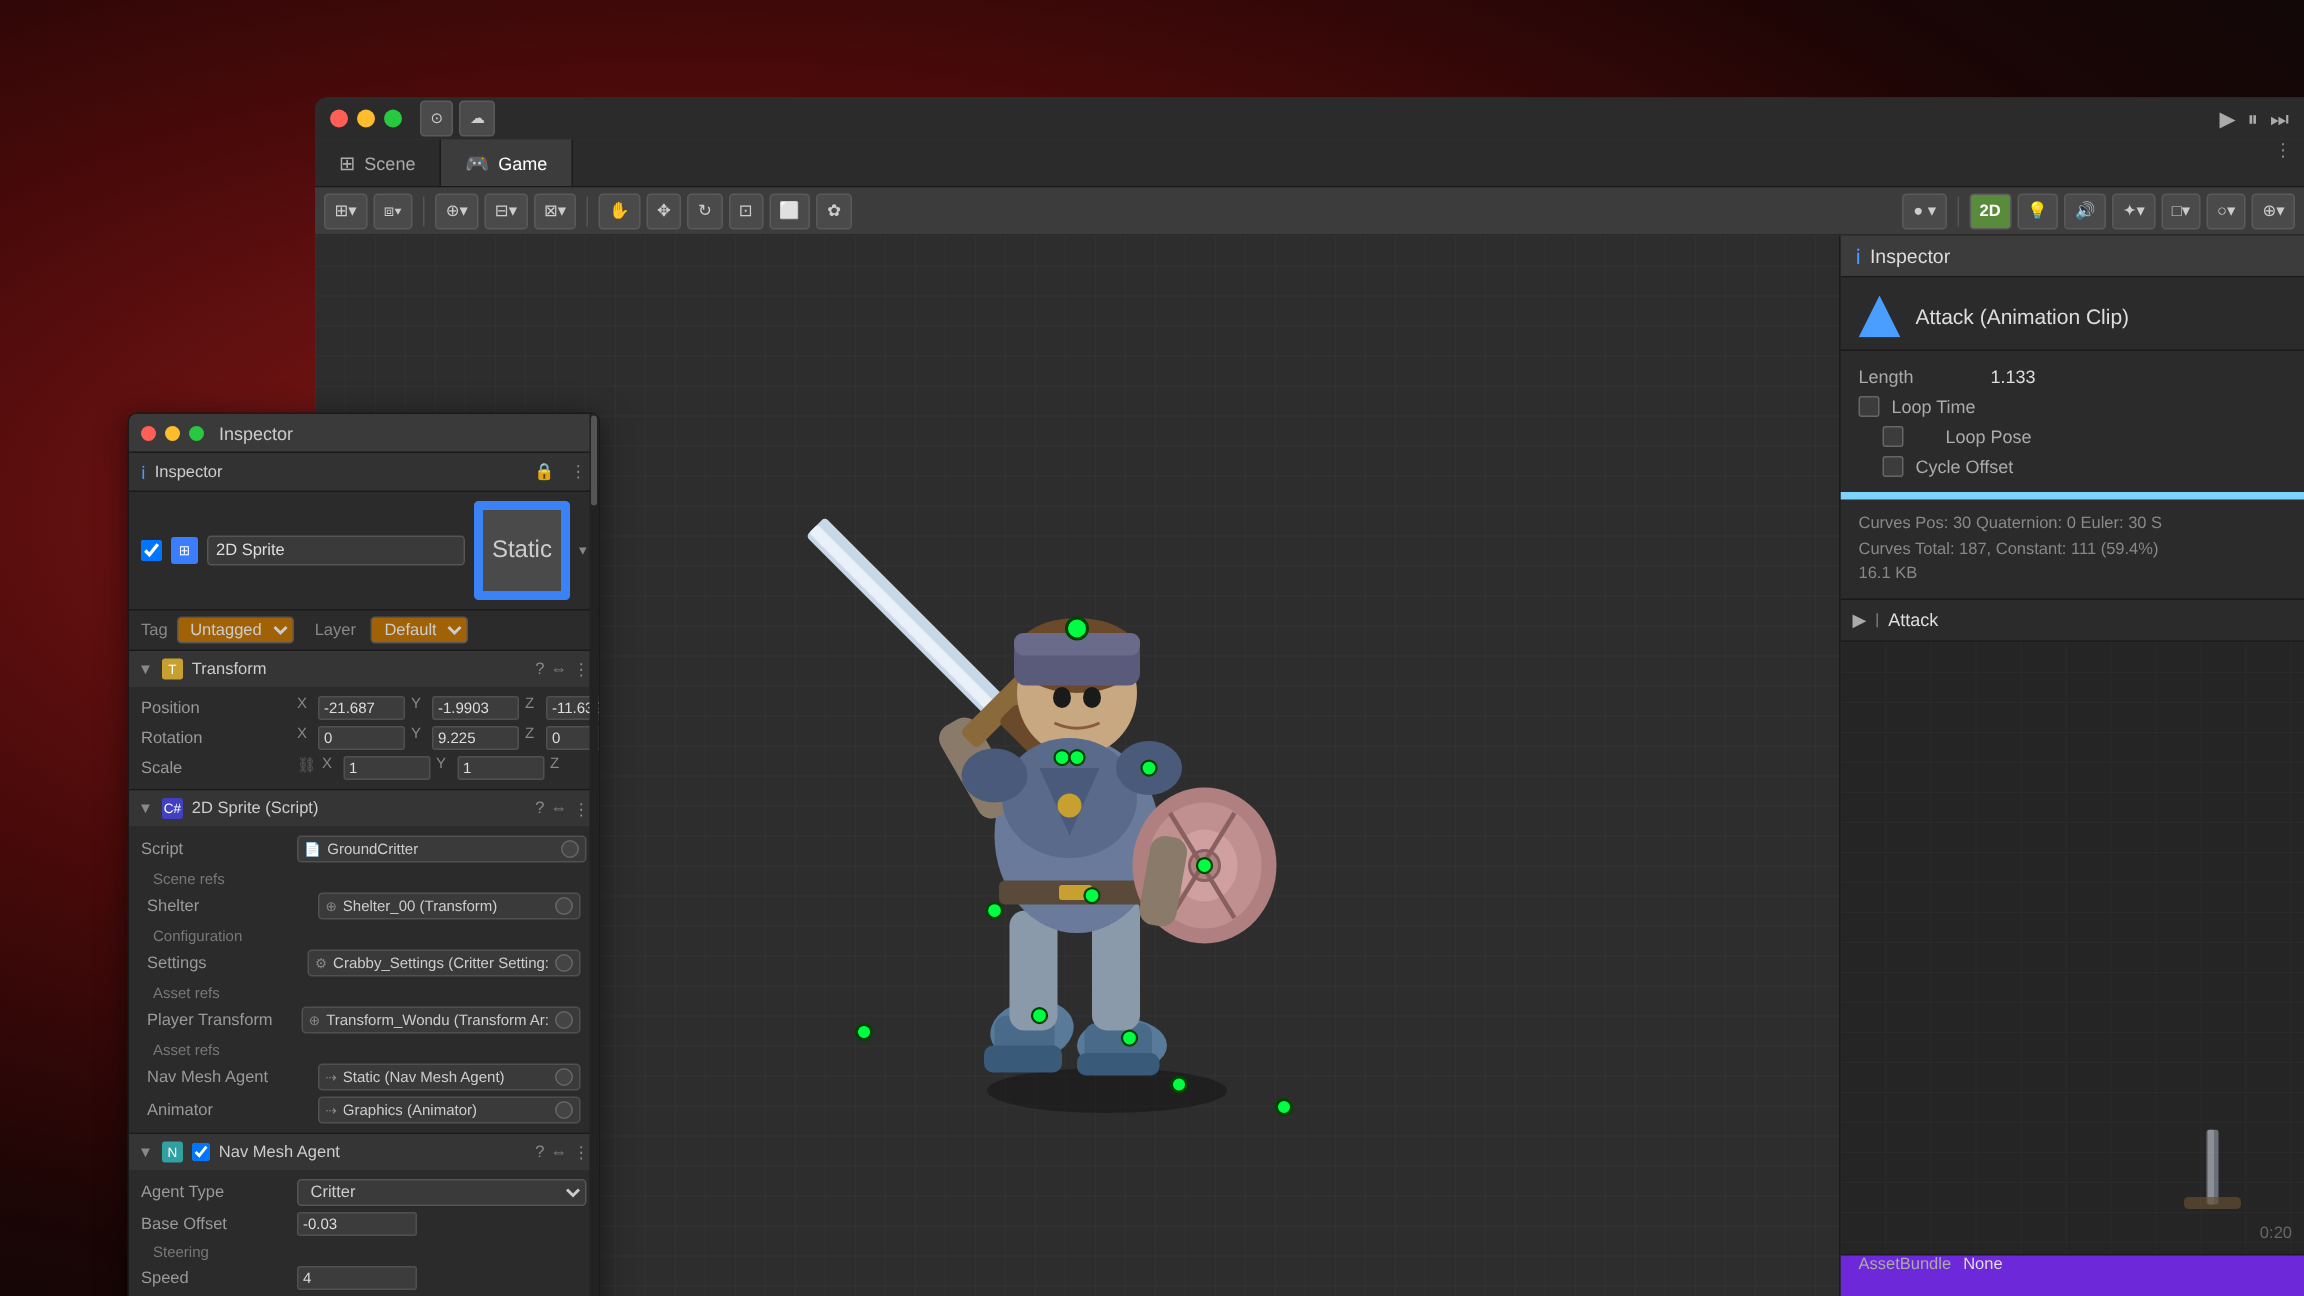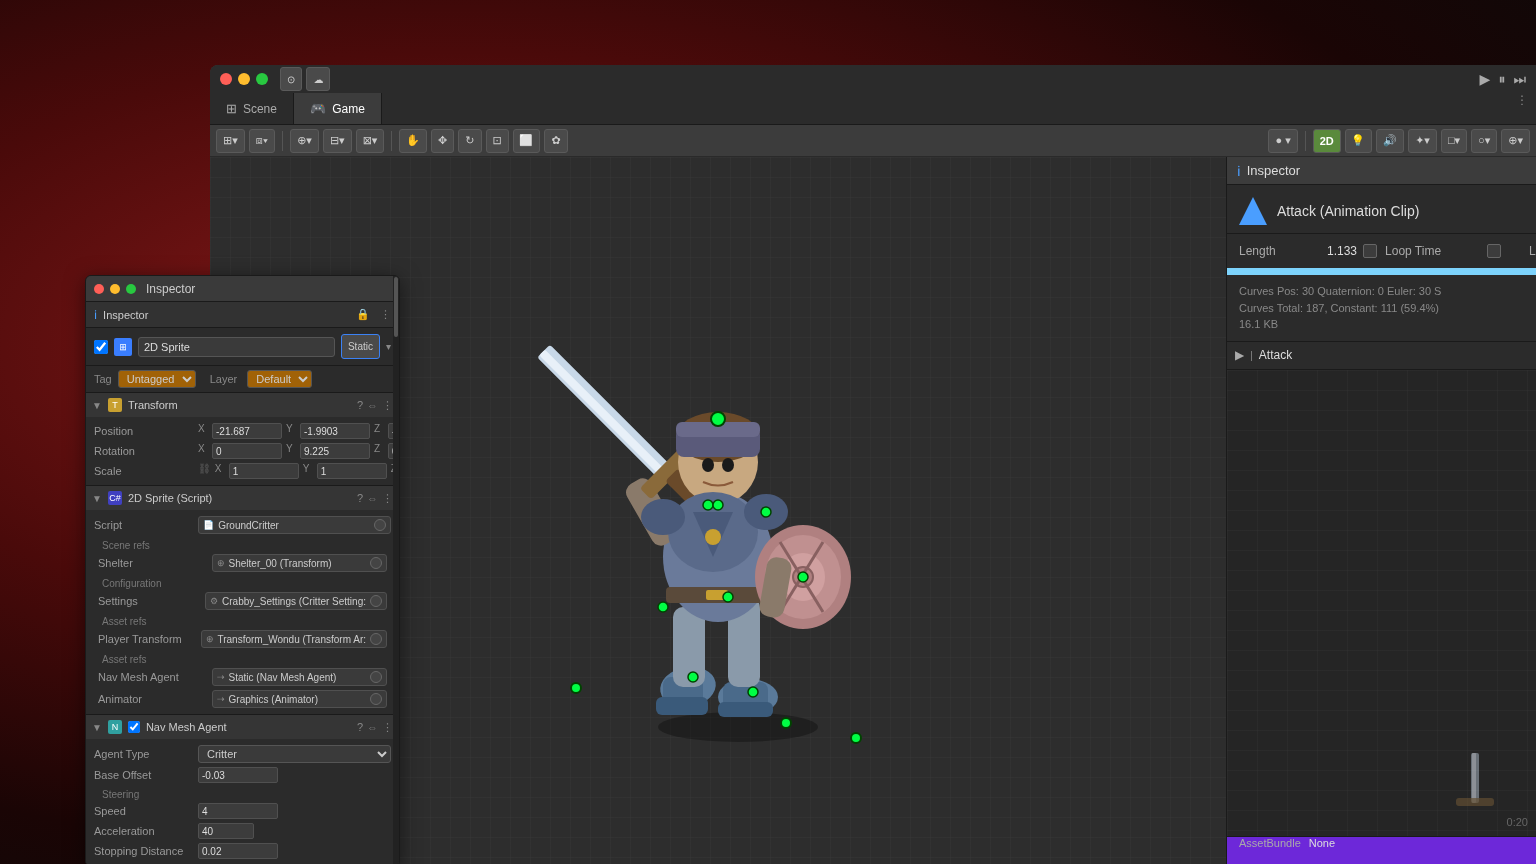--- a/index.html
+++ b/index.html
@@ -228,23 +228,23 @@
     }
     .clip-name {
       font-size: 14px;
       color: #ddd;
       font-weight: 500;
     }
 
     .inspector-props {
       padding: 10px 12px;
       display: flex;
-      flex-direction: row;
+      flex-direction: column;
       gap: 6px;
-      border-bottom: 7px solid #7dd3fc;
+      border-bottom: 5px solid #7dd3fc;
     }
     .prop-row {
       display: flex;
       align-items: center;
       gap: 8px;
     }
     .prop-label {
       color: #aaa;
       font-size: 12px;
       min-width: 80px;
@@ -398,24 +398,24 @@
       background: #3a3a3a;
       border: 1px solid #555;
       border-radius: 3px;
       color: #ddd;
       font-size: 11px;
       padding: 2px 5px;
       height: 20px;
     }
     .static-badge {
       background: #4a4a4a;
-      border: 1px solid #3b82f6;
+      border: 6px solid #3b82f6;
       border-radius: 3px;
-      padding: 6px 6px;
-      font-size: 10px;
+      padding: 18px 6px;
+      font-size: 16px;
       color: #ccc;
     }
     .dropdown-arrow { color: #888; font-size: 10px; }
 
     .tag-layer-row {
       display: flex;
       align-items: center;
       padding: 4px 8px;
       gap: 6px;
       border-bottom: 1px solid #1a1a1a;
@@ -487,21 +487,21 @@
       flex: 1;
     }
     .field-val-input {
       background: #3c3c3c;
       border: 1px solid #505050;
       border-radius: 2px;
       color: #ddd;
       font-size: 10px;
       padding: 1px 3px;
       height: 16px;
-      width: 70px;
+      width: 58px;
     }
     .xyz-label {
       font-size: 10px;
       color: #888;
       width: 10px;
     }
     .link-icon {
       font-size: 10px;
       color: #666;
     }

